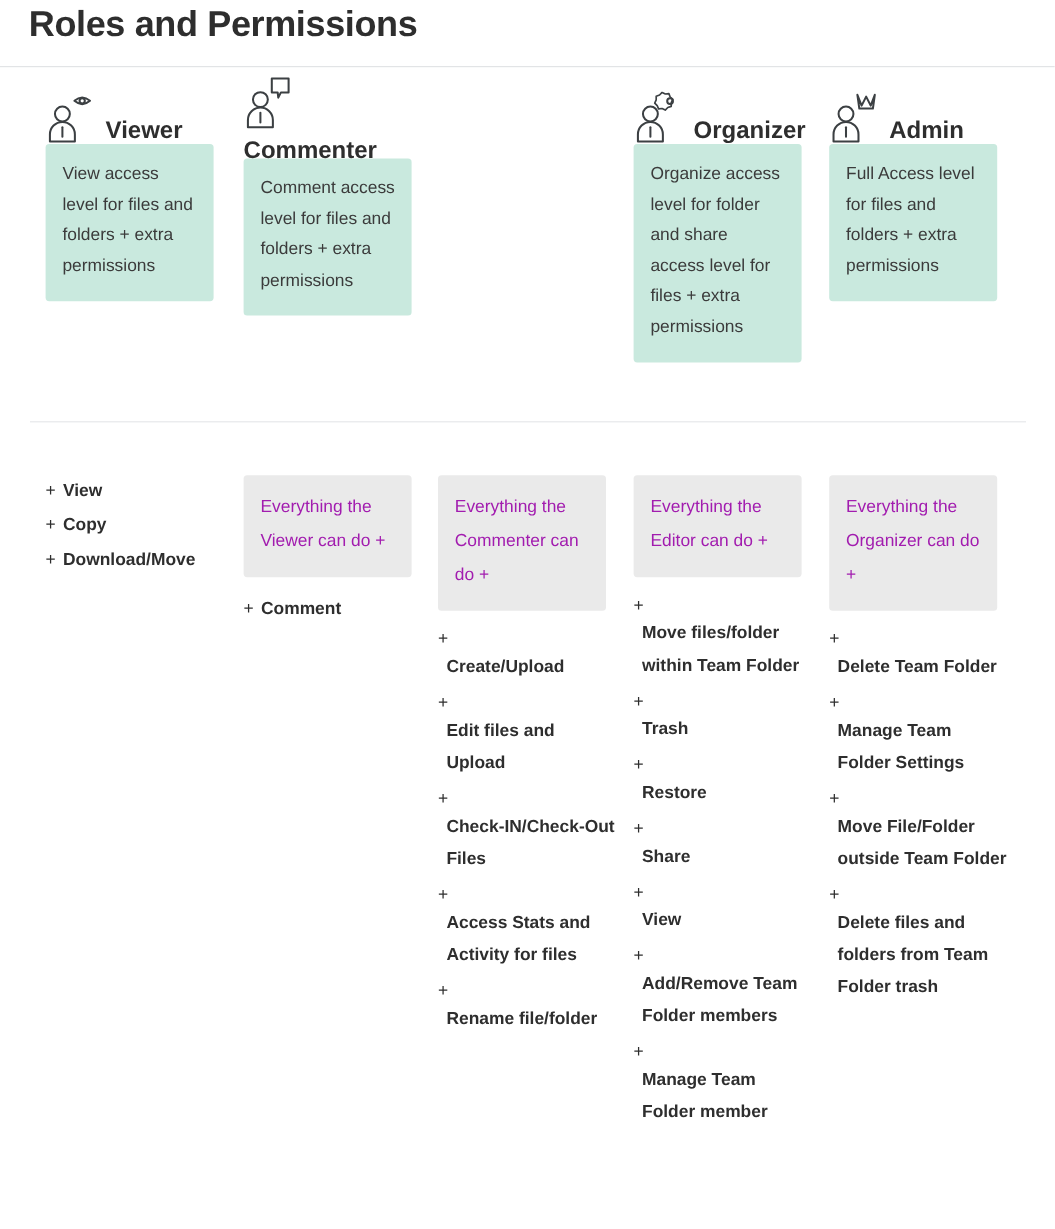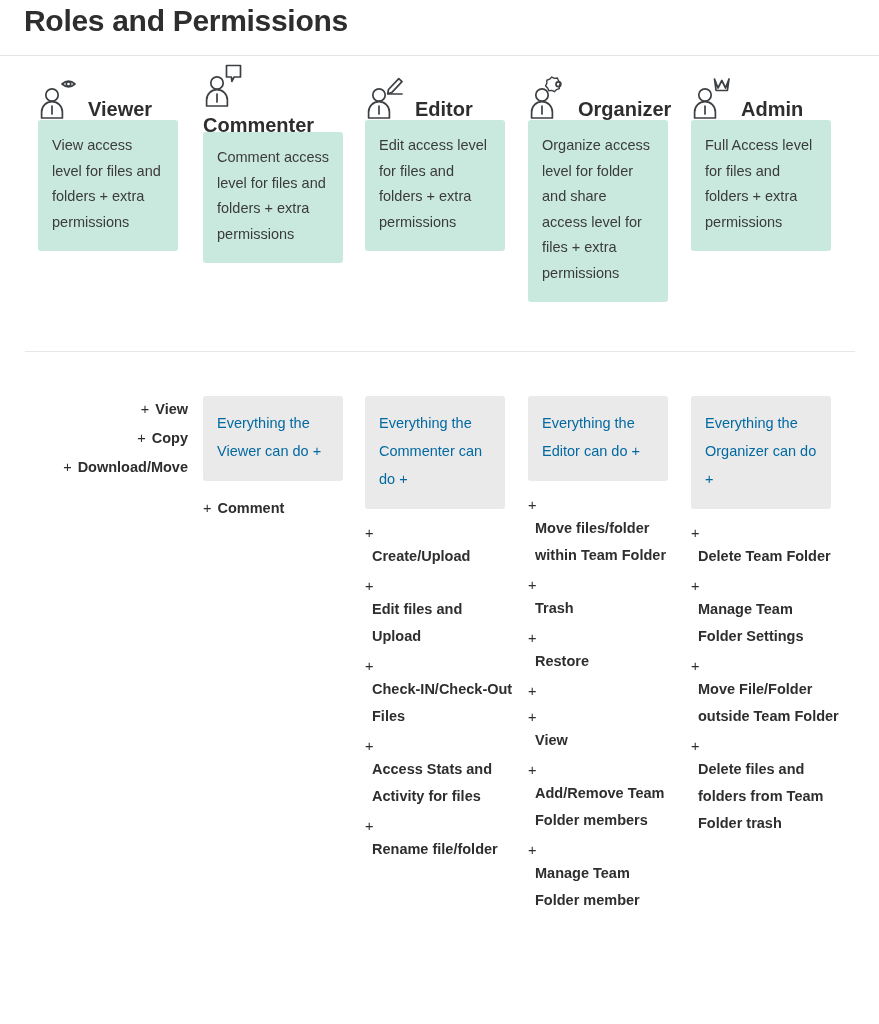--- a/index.html
+++ b/index.html
@@ -105,36 +105,36 @@
   
   .perm-grid {
     position: relative;
     width: 879px;
   }
   .perm-col {
     position: absolute;
     width: 163px;
     top: 0;
   }
-  .perm-col.c0 { left: 25px; text-align: right; }
+  .perm-col.c0 { left: 25px; }
   .perm-col.c1 { left: 190px; }
   .perm-col.c2 { left: 352px; }
   .perm-col.c3 { left: 515px; }
   .perm-col.c4 { left: 678px; }
 
   .inherit-card {
     background: #eaeaea;
     border-radius: 3px;
     padding: 13px 14px 16px 14px;
     box-sizing: border-box;
     width: 140px;
     margin-left: 13px;
     font-size: 14.5px;
     line-height: 28px;
-    color: #0369a1;
+    color: #a21caf;
   }
 
   .perm-list {
     list-style: none;
     margin: 0;
     padding: 0 0 0 13px;
   }
   .perm-list li {
     font-size: 14.5px;
     line-height: 27px;
@@ -194,35 +194,20 @@
       <div class="role-head wrapped"><span class="avatar-icon"><svg viewBox="0 0 46 44" width="46" height="44">
             <g fill="none" stroke="#3c4043" stroke-width="1.7" stroke-linecap="round" stroke-linejoin="round">
               <circle cx="14" cy="19" r="6.2"></circle>
               <path d="M3.6 42 V36 a10.4 10.4 0 0 1 20.8 0 V42 Z"></path>
               <path d="M14 30 V38"></path>
               <path d="M23.5 1.5 h14 v11.5 h-6.4 l-2.2 4.3 -0.5 -4.3 h-4.9 Z" fill="#ffffff"></path>
             </g>
           </svg></span><span class="role-name">Commenter</span></div>
       <div class="desc-card" style="margin-top: 12px;">Comment access level for files and folders + extra permissions</div>
     </div>
-    <div class="role-col c2">
-      <div class="role-head">
-        <span class="avatar-icon"><svg viewBox="0 0 46 44" width="46" height="44">
-            <g fill="none" stroke="#3c4043" stroke-width="1.7" stroke-linecap="round" stroke-linejoin="round">
-              <circle cx="14" cy="19" r="6.2"></circle>
-              <path d="M3.6 42 V36 a10.4 10.4 0 0 1 20.8 0 V42 Z"></path>
-              <path d="M14 30 V38"></path>
-              <path d="M23.5 13.5 L33.8 2.6 l3.2 3.1 L26.7 16.6 l-4 1.1 Z"></path>
-              <path d="M23 18 h14"></path>
-            </g>
-          </svg></span>
-        <span class="role-name">Editor</span>
-      </div>
-      <div class="desc-card">Edit access level for files and folders + extra permissions</div>
-    </div>
     <div class="role-col c4">
       <div class="role-head">
         <span class="avatar-icon"><svg viewBox="0 0 46 44" width="46" height="44">
             <g fill="none" stroke="#3c4043" stroke-width="1.7" stroke-linecap="round" stroke-linejoin="round">
               <circle cx="14" cy="19" r="6.2"></circle>
               <path d="M3.6 42 V36 a10.4 10.4 0 0 1 20.8 0 V42 Z"></path>
               <path d="M14 30 V38"></path>
               <path d="M23.5 3 L27 12 L30.8 4.5 L34.6 12 L38 3 L36.4 14.5 H25.1 Z"></path>
             </g>
           </svg></span>
@@ -298,20 +283,21 @@
         <li>
           <span class="plus">+</span>
           <span class="ptext">Trash</span>
         </li>
         <li>
           <span class="plus">+</span>
           <span class="ptext">Restore</span>
         </li>
         <li>
           <span class="plus">+</span>
+          <span class="ptext">Share</span>
         </li>
         <li>
           <span class="plus">+</span>
           <span class="ptext">View</span>
         </li>
         <li>
           <span class="plus">+</span>
           <span class="ptext">Add/Remove Team Folder members</span>
         </li>
         <li>

